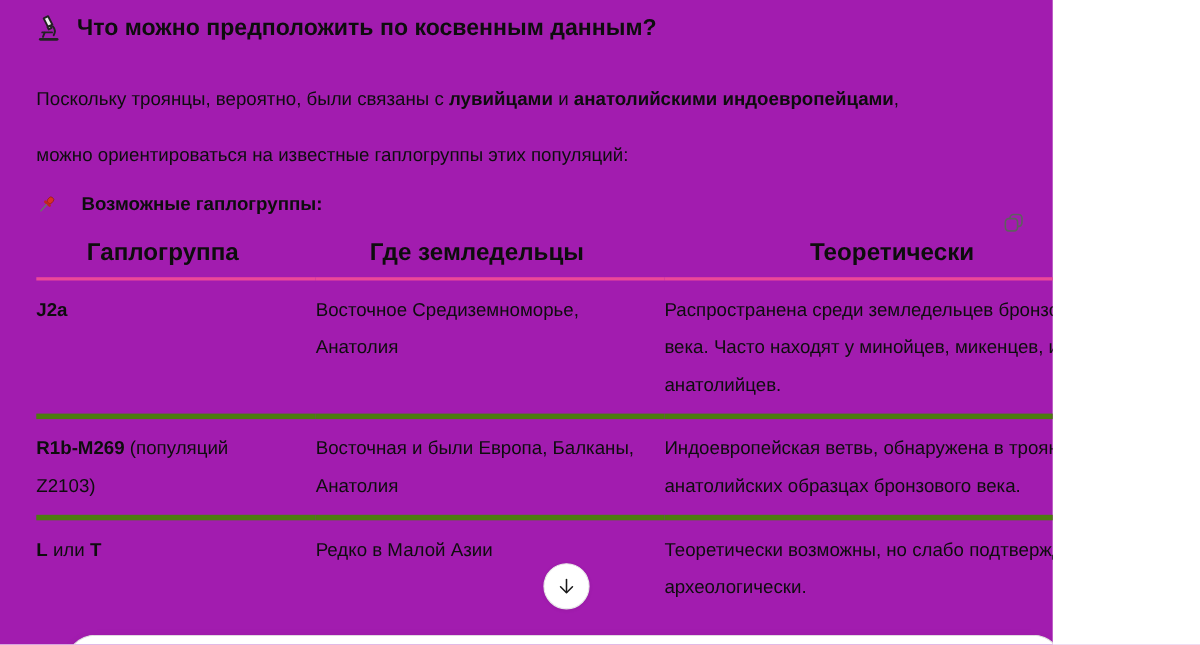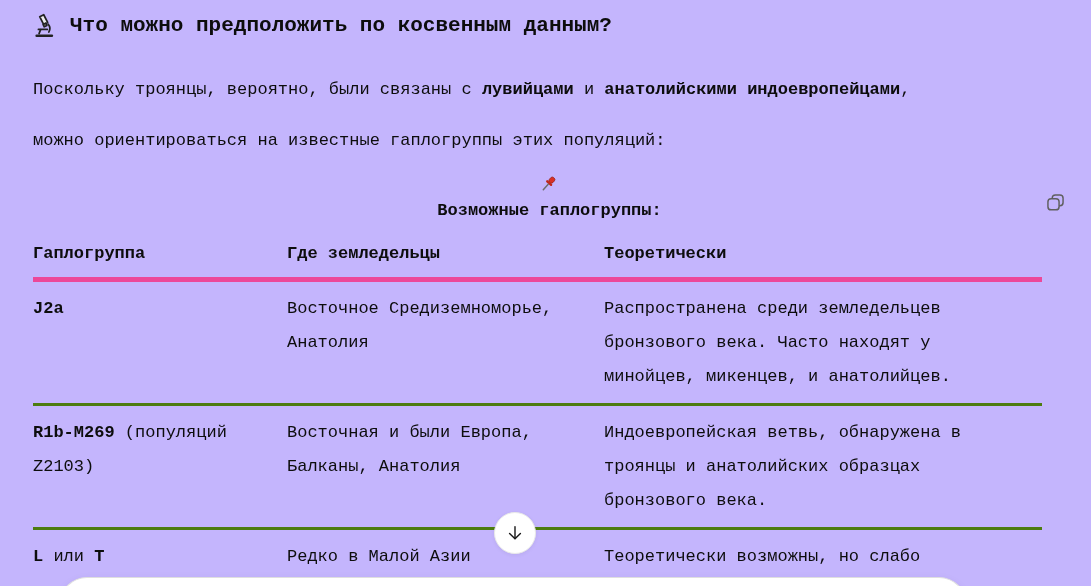--- a/index.html
+++ b/index.html
@@ -1,24 +1,24 @@
 <!DOCTYPE html>
 <html><head>
 <meta charset="utf-8">
 <style>
   * { box-sizing: border-box; }
   html, body { margin: 0; padding: 0; background: #ffffff; }
   .canvas {
     position: relative;
-    width: 1091px;
+    width: 957px;
     height: 586px;
     overflow: hidden;
-    background: #c4b5fd;
+    background: #a21caf;
     color: #0d0d0d;
-    font-family: Liberation Mono, monospace;
+    font-family: Liberation Sans, sans-serif;
     font-size: 17px;
   }
   .content { padding: 11px 25px 0 33px; }
 
   h1.title {
     display: flex;
     align-items: center;
     gap: 11px;
     margin: 0 0 23px 0;
     font-size: 21px;
@@ -32,46 +32,45 @@
     margin: 0 0 8px 0;
     line-height: 51px;
     white-space: pre-line;
     max-width: 1010px;
   }
   p.intro .b { font-weight: 700; }
 
   .section-title {
     display: flex;
     align-items: center;
-    gap: 4px;
+    gap: 20px;
     margin: 0 0 14px 0;
     font-weight: 700;
     line-height: 24px;
-    flex-direction: column;
   }
   .s-icon { display: inline-flex; flex: 0 0 auto; }
 
   table.haplo {
     width: 1009px;
     border-collapse: collapse;
     table-layout: fixed;
   }
   table.haplo th {
-    text-align: left;
+    text-align: center;
     font-weight: 700;
-    font-size: 17px;
+    font-size: 22px;
     line-height: 22px;
     padding: 6px 24px 12px 0;
-    border-bottom: 5px solid #ec4899;
+    border-bottom: 3px solid #ec4899;
   }
   table.haplo td {
     vertical-align: top;
     padding: 10px 24px 9px 0;
     line-height: 34px;
-    border-bottom: 3px solid #4d7c0f;
+    border-bottom: 5px solid #4d7c0f;
   }
   table.haplo tbody tr:last-child td { border-bottom: none; }
   td .b { font-weight: 700; }
 
   .copy-btn {
     position: absolute;
     top: 189px;
     right: 23px;
     width: 26px;
     height: 26px;

